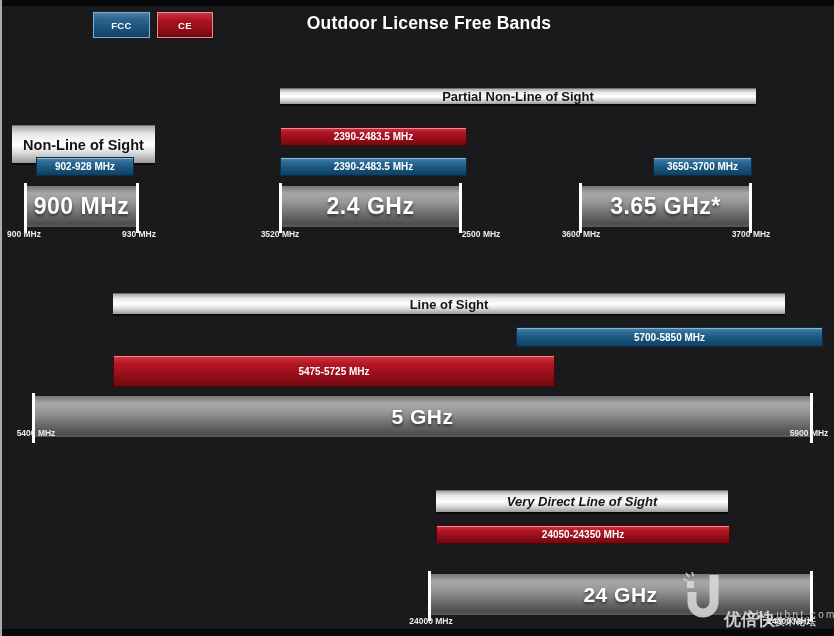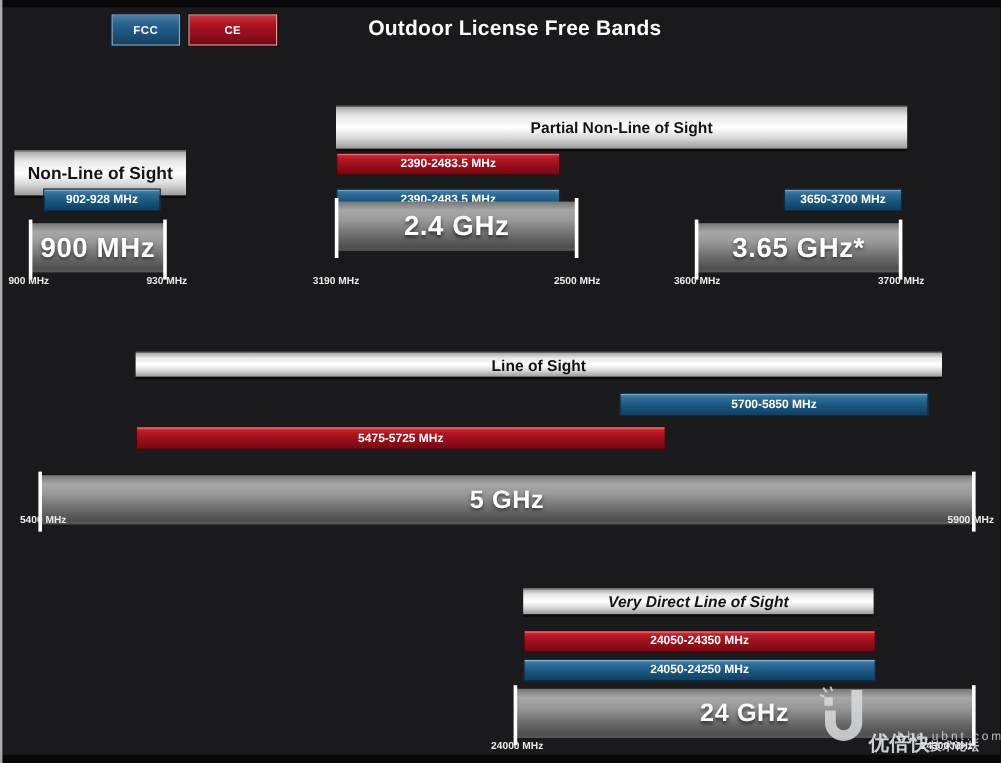--- a/index.html
+++ b/index.html
@@ -21,21 +21,21 @@
     position:absolute;top:12px;height:26px;box-sizing:border-box;
     display:flex;align-items:center;justify-content:center;
     color:#fff;font-weight:bold;font-size:9.5px;letter-spacing:.4px;
   }
   .chip-fcc{
     left:93px;width:57px;
     background:linear-gradient(180deg,#4a80a6 0%,#2d6590 25%,#1d547e 60%,#153f60 100%);
     border:1px solid #8aa8bd;box-shadow:0 0 0 1px #0b2335;
   }
   .chip-ce{
-    left:157px;width:74px;
+    left:157px;width:56px;
     background:linear-gradient(180deg,#c93540 0%,#ad1422 30%,#8f0d19 70%,#710813 100%);
     border:1px solid #cf9a9a;box-shadow:0 0 0 1px #330609;
   }
 
   .sight-header{
     position:absolute;box-sizing:border-box;
     background:linear-gradient(180deg,#a7a7a7 0%,#e8e8e8 22%,#ffffff 50%,#d8d8d8 74%,#9a9a9a 100%);
     border-top:1px solid #6f6f6f;border-bottom:2px solid #0b0b0b;
     display:flex;align-items:center;justify-content:center;
     color:#141414;font-weight:bold;font-size:13px;white-space:nowrap;
@@ -95,21 +95,21 @@
   <div class="edge-left"></div>
 
   <div class="chip chip-fcc">
     <span>FCC</span>
   </div>
   <div class="chip chip-ce">
     <span>CE</span>
   </div>
   <div class="title">Outdoor License Free Bands</div>
 
-  <div class="sight-header" style="left:280px;top:88px;width:476px;height:38px;">
+  <div class="sight-header" style="left:280px;top:88px;width:476px;height:18px;">
     <span>Partial Non-Line of Sight</span>
   </div>
   <div class="sight-header" style="left:12px;top:125px;width:143px;height:40px;font-size:14.5px;">
     <span>Non-Line of Sight</span>
   </div>
 
   <div class="cband ce" style="left:280px;top:127px;width:187px;">
     <span>2390-2483.5 MHz</span>
   </div>
 
@@ -121,63 +121,60 @@
   </div>
   <div class="cband fcc" style="left:653px;top:157px;width:99px;">
     <span>3650-3700 MHz</span>
   </div>
 
   <div class="gband" style="left:25px;top:186px;width:113px;">
     <span class="cap cap-l"></span>
     <span class="glabel">900 MHz</span>
     <span class="cap cap-r"></span>
   </div>
-  <div class="gband" style="left:280px;top:168px;width:201px;">
+  <div class="gband" style="left:280px;top:186px;width:181px;">
     <span class="cap cap-l"></span>
     <span class="glabel">2.4 GHz</span>
     <span class="cap cap-r"></span>
   </div>
   <div class="gband" style="left:580px;top:186px;width:171px;">
     <span class="cap cap-l"></span>
     <span class="glabel">3.65 GHz*</span>
     <span class="cap cap-r"></span>
   </div>
 
   <div class="axis" style="left:24px;top:229px;">900 MHz</div>
   <div class="axis" style="left:139px;top:229px;">930 MHz</div>
-  <div class="axis" style="left:280px;top:229px;">3190 MHz</div>
+  <div class="axis" style="left:280px;top:229px;">3520 MHz</div>
   <div class="axis" style="left:481px;top:229px;">2500 MHz</div>
   <div class="axis" style="left:581px;top:229px;">3600 MHz</div>
   <div class="axis" style="left:751px;top:229px;">3700 MHz</div>
 
   <div class="sight-header" style="left:113px;top:293px;width:672px;height:23px;">
     <span>Line of Sight</span>
   </div>
-  <div class="cband fcc" style="left:516px;top:327px;width:258px;height:20px;">
+  <div class="cband fcc" style="left:516px;top:327px;width:307px;height:20px;">
     <span>5700-5850 MHz</span>
   </div>
-  <div class="cband ce" style="left:113px;top:355px;width:442px;height:20px;">
+  <div class="cband ce" style="left:113px;top:355px;width:442px;height:32px;">
     <span>5475-5725 MHz</span>
   </div>
   <div class="gband" style="left:33px;top:380px;width:779px;margin-top:16px;">
     <span class="cap cap-l"></span>
     <span class="glabel small">5 GHz</span>
     <span class="cap cap-r"></span>
   </div>
   <div class="axis" style="left:36px;top:428px;">5400 MHz</div>
   <div class="axis" style="left:809px;top:428px;">5900 MHz</div>
 
   <div class="sight-header" style="left:436px;top:490px;width:292px;height:24px;font-style:italic;">
     <span>Very Direct Line of Sight</span>
   </div>
   <div class="cband ce" style="left:436px;top:525px;width:294px;">
     <span>24050-24350 MHz</span>
-  </div>
-  <div class="cband fcc" style="left:436px;top:549px;width:294px;">
-    <span>24050-24250 MHz</span>
   </div>
   <div class="gband" style="left:429px;top:574px;width:383px;">
     <span class="cap cap-l"></span>
     <span class="glabel small">24 GHz</span>
     <span class="cap cap-r"></span>
   </div>
   <div class="axis" style="left:431px;top:616px;">24000 MHz</div>
   <div class="axis" style="left:789px;top:616px;">24300 MHz</div>
 
   <svg class="wm wm-logo" viewBox="0 0 40 52">

